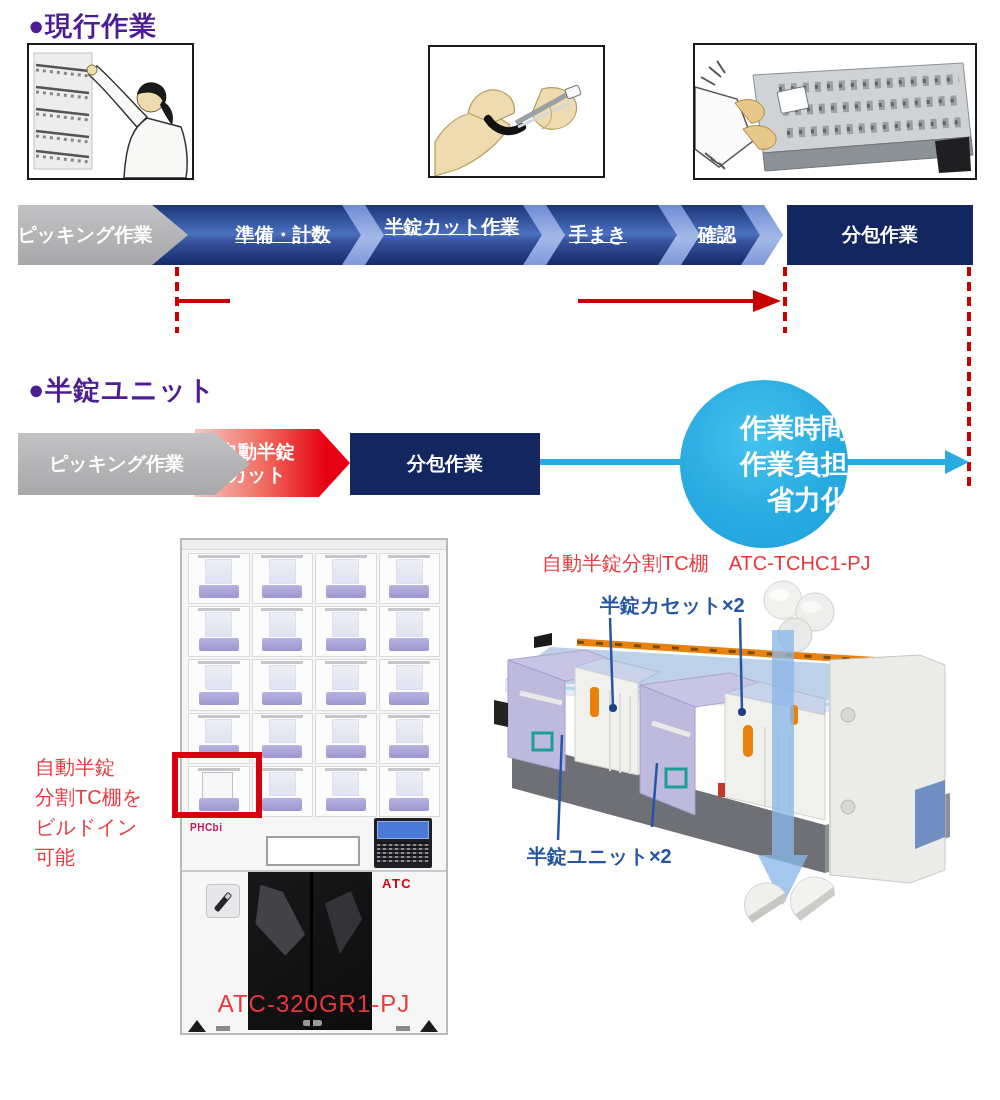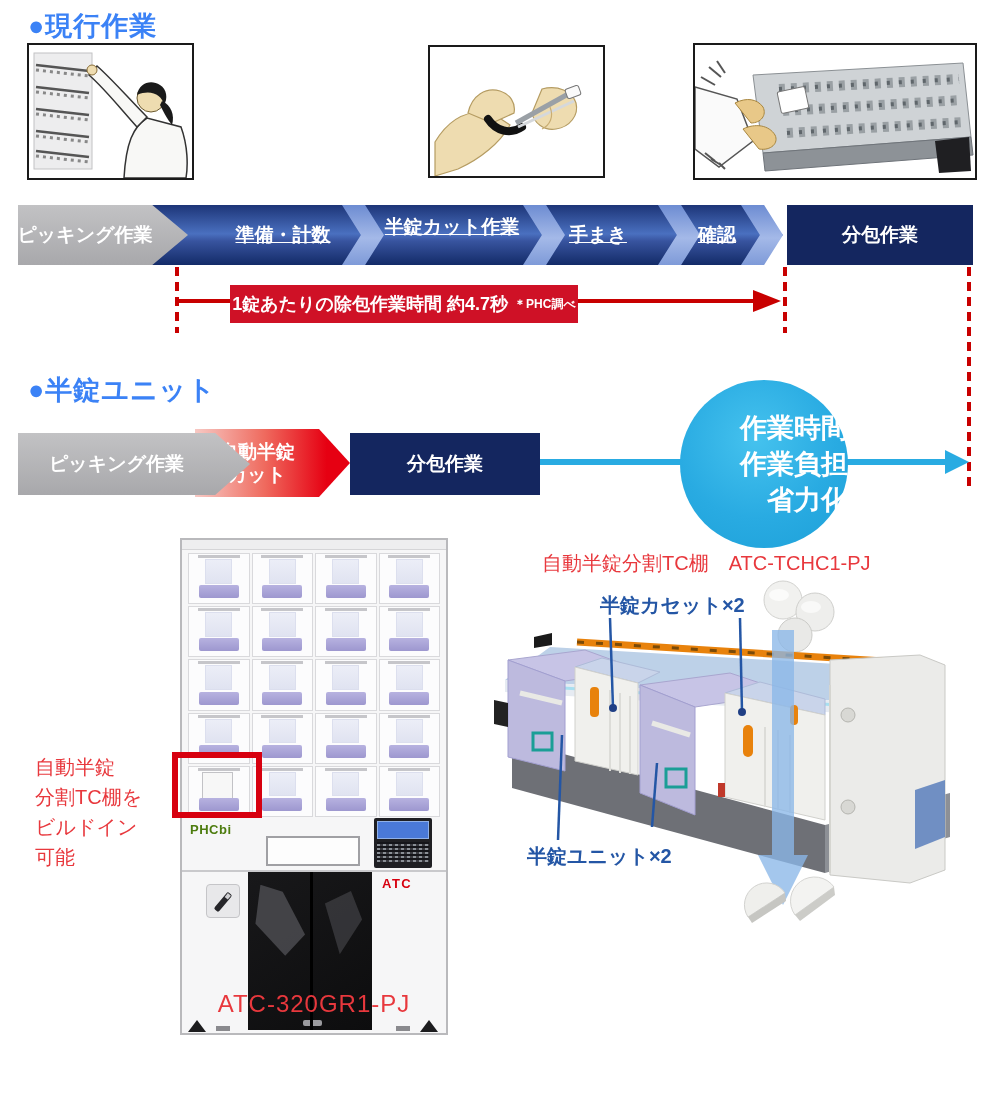--- a/index.html
+++ b/index.html
@@ -1,21 +1,21 @@
 <!DOCTYPE html>
 <html><head>
 <meta charset="utf-8">
 <style>
   * { margin:0; padding:0; box-sizing:border-box; }
   body { font-family:"Liberation Sans", sans-serif; background:#fff; }
   #page { position:relative; width:1000px; height:1100px; background:#fff; overflow:hidden; }
   .abs { position:absolute; }
 
   
-  .sec-heading { font-size:27px; font-weight:bold; color:#3b82f6; letter-spacing:1px; }
+  .sec-heading { font-size:27px; font-weight:bold; color:#4c1d95; letter-spacing:1px; }
 
   
   .illus { border:2px solid #1a1a1a; background:#fff; }
   .illus svg { display:block; width:100%; height:100%; }
 
   
   .flow-bar { background:linear-gradient(180deg,#1d3578 0%,#4a70c0 48%,#38549f 60%,#132b68 100%);
               clip-path:polygon(0 0, calc(100% - 30px) 0, 100% 50%, calc(100% - 30px) 100%, 0 100%); }
   .sep { width:42px; height:60px;
          background:linear-gradient(180deg,#6d8cd2,#a4b9e8 55%,#7e9ad8);
@@ -57,21 +57,21 @@
   .drawer-grid { position:absolute; left:6px; top:13px; width:252px; height:264px;
                  display:grid; grid-template-columns:repeat(4,1fr); grid-template-rows:repeat(5,1fr); gap:2px; }
   .cell { position:relative; background:#fcfcfd; border:1px solid #d9d9dc; }
   .cell::before { content:""; position:absolute; top:1px; left:15%; right:15%; height:3px; background:#c6c6ca; }
   .cell .win { position:absolute; top:5px; left:27%; width:46%; height:50%;
                background:linear-gradient(#eceef7,#e0e3f1); border:1px solid #dcdfee; }
   .cell .band { position:absolute; bottom:5px; left:16%; width:68%; height:13px; border-radius:2px;
                 background:linear-gradient(#b7b2e0,#9d97cf); }
   .cell.open .win { background:#f7f7f7; border-color:#c2c2c6; height:58%; left:22%; width:52%; }
   .red-box { border:6px solid #d7000f; background:transparent; z-index:6; }
-  .phc-logo { color:#4d7c0f; font-weight:bold; font-size:13px; letter-spacing:.5px; }
+  .phc-logo { color:#be185d; font-weight:bold; font-size:10px; letter-spacing:.5px; }
   .tray-slot { border:2px solid #a0a0a4; background:#fdfdfd; }
   .panel { background:#1f1f23; border-radius:2px; padding:3px; }
   .panel .screen { height:18px; background:#4a79d8; border:1px solid #8fb0e8; }
   .panel .btns { height:20px; margin-top:3px; background-color:#2a2a2e;
                  background-image:repeating-linear-gradient(0deg,transparent 0 2px,#15151a 2px 4px),
                                   repeating-linear-gradient(90deg,#8a8f96 0 3px,#3a3a40 3px 6px); }
   .atc-logo { color:#d7000f; font-weight:bold; font-size:13px; letter-spacing:1.5px; }
   .doors { background:linear-gradient(145deg,#18181a,#0d0d0e); overflow:hidden; }
   .doors::after { content:""; position:absolute; left:50%; top:0; bottom:0; width:3px; background:#000; }
   .streak1 { position:absolute; left:6%; top:8%; width:40%; height:45%; background:#4b4b50; opacity:.85;
@@ -178,24 +178,20 @@
   <div class="abs step-label" style="left:283px; top:205px;">準備・計数</div>
   <div class="abs step-label" style="left:452px; top:197px;text-align:right;">半錠カット作業</div>
   <div class="abs step-label" style="left:598px; top:205px;">手まき</div>
   <div class="abs step-label" style="left:717px; top:205px;">確認</div>
   <div class="abs navy-box" style="left:787px; top:205px; width:186px; height:60px;">分包作業</div>
 
   <div class="abs vdash" style="left:175px; top:267px; height:66px;"></div>
   <div class="abs vdash" style="left:783px; top:267px; height:66px;"></div>
   <div class="abs vdash" style="left:967px; top:267px; height:222px;"></div>
   <div class="abs hline-red" style="left:179px; top:299px; width:51px;"></div>
-  <div class="abs banner" style="left:230px; top:285px; width:348px; height:38px;">
-    <span class="main">1錠あたりの除包作業時間 約4.7秒</span>
-    <span class="note">＊PHC調べ</span>
-  </div>
   <div class="abs hline-red" style="left:578px; top:299px; width:176px;"></div>
   <div class="abs arrow-right-red" style="left:753px; top:290px;"></div>
 
   <div class="abs sec-heading" style="left:28px; top:372px;">●半錠ユニット</div>
 
   <div class="abs chev-red" style="left:195px; top:429px; width:155px; height:68px; padding-right:31px; z-index:2;">
     <span>自動半錠</span>
     <span>カット</span>
   </div>
   <div class="abs chev-gray" style="left:18px; top:433px; width:232px; height:62px; padding-right:35px; z-index:3;

